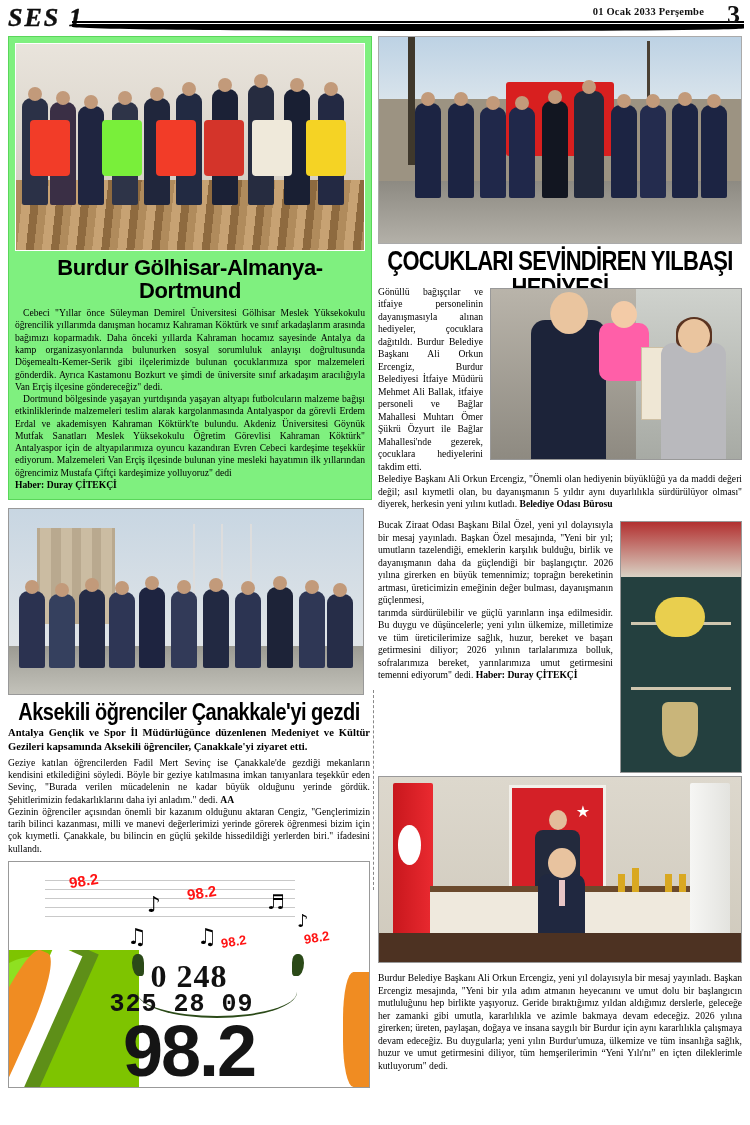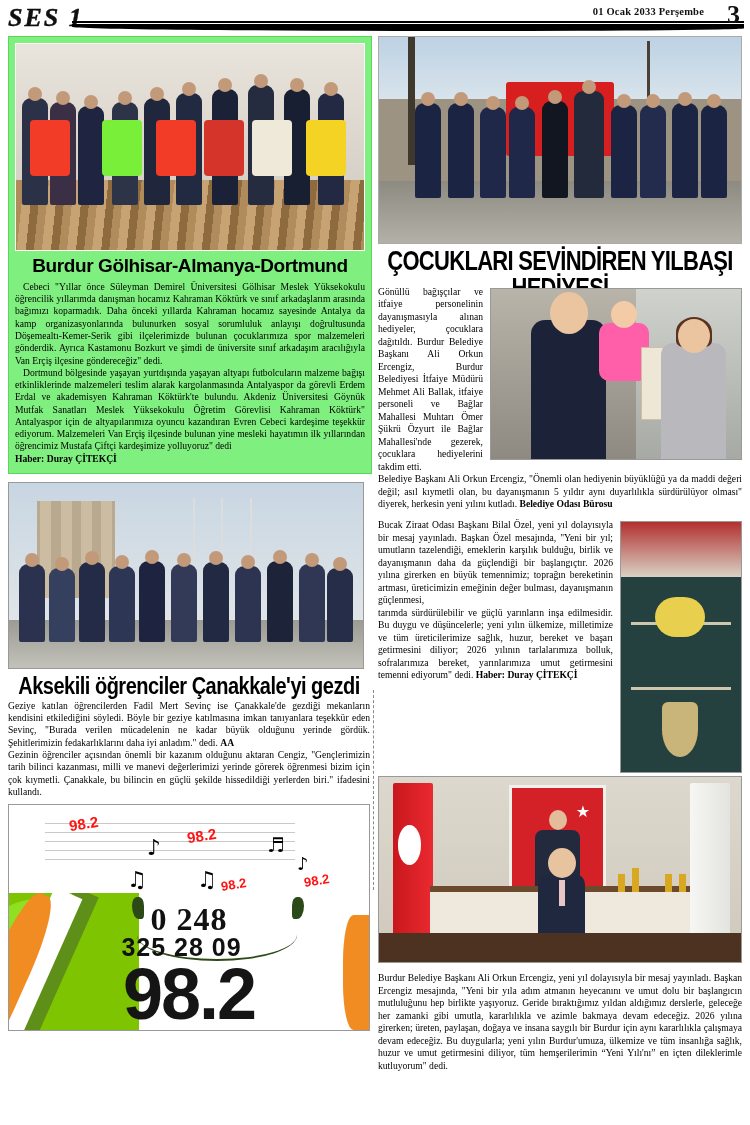--- a/index.html
+++ b/index.html
@@ -45,21 +45,21 @@
     background:#7ff07f;border:1px solid #5ad65a;
     padding:6px 6px 8px 6px;width:350px;
   }
   .photo{position:relative;overflow:hidden;background:#888;}
   .ph1{width:348px;height:206px;border:1px solid #fff;}
   .headline-blk{
     text-align:center;font-family:"Liberation Sans",sans-serif;
     font-weight:bold;color:#000;line-height:1.05;
     letter-spacing:-0.4px;
   }
-  .h1-a{font-size:19px;margin-top:5px;}
+  .h1-a{font-size:22px;margin-top:5px;}
   .h1-b{font-size:20.5px;margin-top:1px;}
   .body-txt{
     font-family:"Liberation Serif",serif;font-size:9.6px;
     line-height:1.28;text-align:justify;color:#000;
     margin-top:5px;
   }
   .body-txt p{margin:0 0 0 0;text-indent:8px;}
   .byline{font-weight:bold;}
 
   
@@ -118,21 +118,21 @@
   .n3{left:188px;top:62px;font-size:22px;}
   .n4{left:258px;top:28px;font-size:20px;}
   .n5{left:288px;top:48px;font-size:18px;}
   .ad-phone1{
     position:absolute;left:0;right:0;top:96px;text-align:center;
     font-family:"Liberation Serif",serif;font-weight:bold;font-size:32px;
     color:#111;letter-spacing:1px;
   }
   .ad-phone2{
     position:absolute;left:0;right:15px;top:128px;text-align:center;
-    font-family:Liberation Sans, sans-serif;font-weight:bold;font-size:25px;
+    font-family:Liberation Mono, monospace;font-weight:bold;font-size:25px;
     color:#111;letter-spacing:1px;
   }
   .ad-freq-big{
     position:absolute;left:0;right:0;top:148px;text-align:center;
     font-family:"Liberation Sans",sans-serif;font-weight:bold;
     font-size:72px;color:#151515;letter-spacing:-2px;
   }
   .road{position:absolute;left:0;top:88px;width:150px;height:137px;overflow:hidden;}
   .road .grass{position:absolute;left:-20px;top:0;width:150px;height:137px;
     background:#7ec400;}
@@ -300,20 +300,21 @@
         <div class="person" style="left:130px;bottom:14%;height:44%;background:#1e2440;"></div>
         <div class="person" style="left:162px;bottom:14%;height:42%;background:#323a58;"></div>
         <div class="person" style="left:194px;bottom:14%;height:43%;background:#222942;"></div>
         <div class="person" style="left:226px;bottom:14%;height:41%;background:#2c3452;"></div>
         <div class="person" style="left:258px;bottom:14%;height:44%;background:#1d2338;"></div>
         <div class="person" style="left:290px;bottom:14%;height:42%;background:#2f3755;"></div>
         <div class="person" style="left:318px;bottom:14%;height:40%;background:#262d48;"></div>
       </div>
     </div>
     <div class="h3-line">Aksekili öğrenciler Çanakkale'yi gezdi</div>
+    <div class="lede">Antalya Gençlik ve Spor İl Müdürlüğünce düzenlenen Medeniyet ve Kültür Gezileri kapsamında Aksekili öğrenciler, Çanakkale'yi ziyaret etti.</div>
     <div class="body-txt" style="margin-top:0">
       <p style="text-indent:0"><span>Geziye katılan öğrencilerden Fadil Mert Sevinç ise Çanakkale'de gezdiği mekanların kendisini etkilediğini söyledi. Böyle bir geziye katılmasına imkan tanıyanlara teşekkür eden Sevinç, "Burada verilen mücadelenin ne kadar büyük olduğunu yerinde gördük. Şehitlerimizin fedakarlıklarını daha iyi anladım." dedi.</span> <span class="byline">AA</span></p>
       <p style="text-indent:0">Gezinin öğrenciler açısından önemli bir kazanım olduğunu aktaran Cengiz, "Gençlerimizin tarih bilinci kazanması, milli ve manevi değerlerimizi yerinde görerek öğrenmesi bizim için çok kıymetli. Çanakkale, bu bilincin en güçlü şekilde hissedildiği yerlerden biri." ifadesini kullandı.</p>
     </div>
   </div>
 
   <div class="ad">
     <div class="staff">
       <i></i>
         <i></i>

